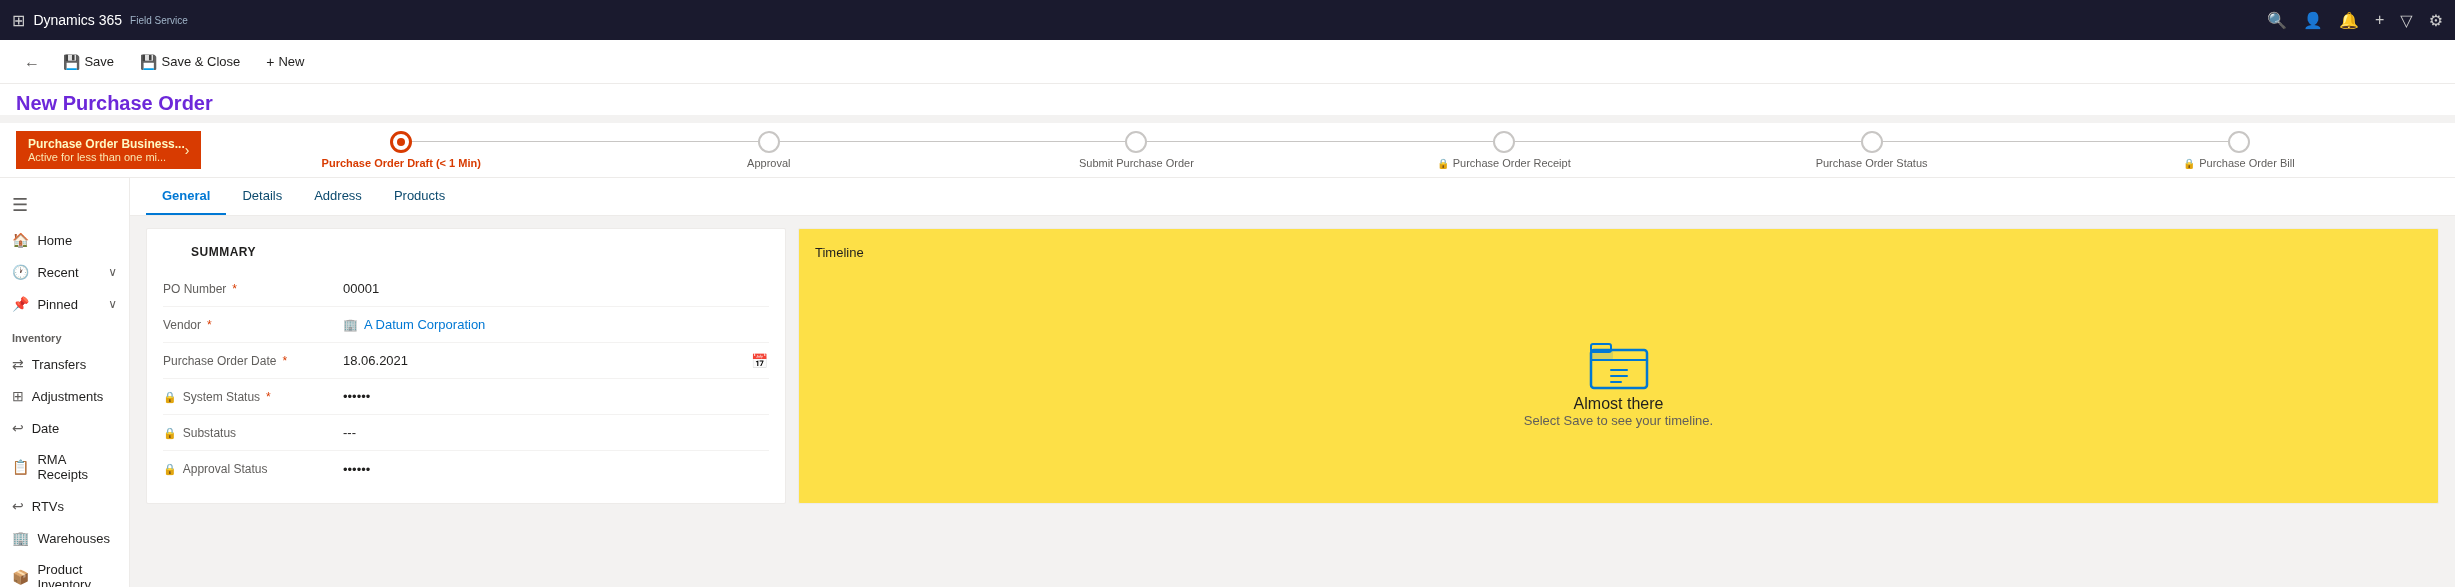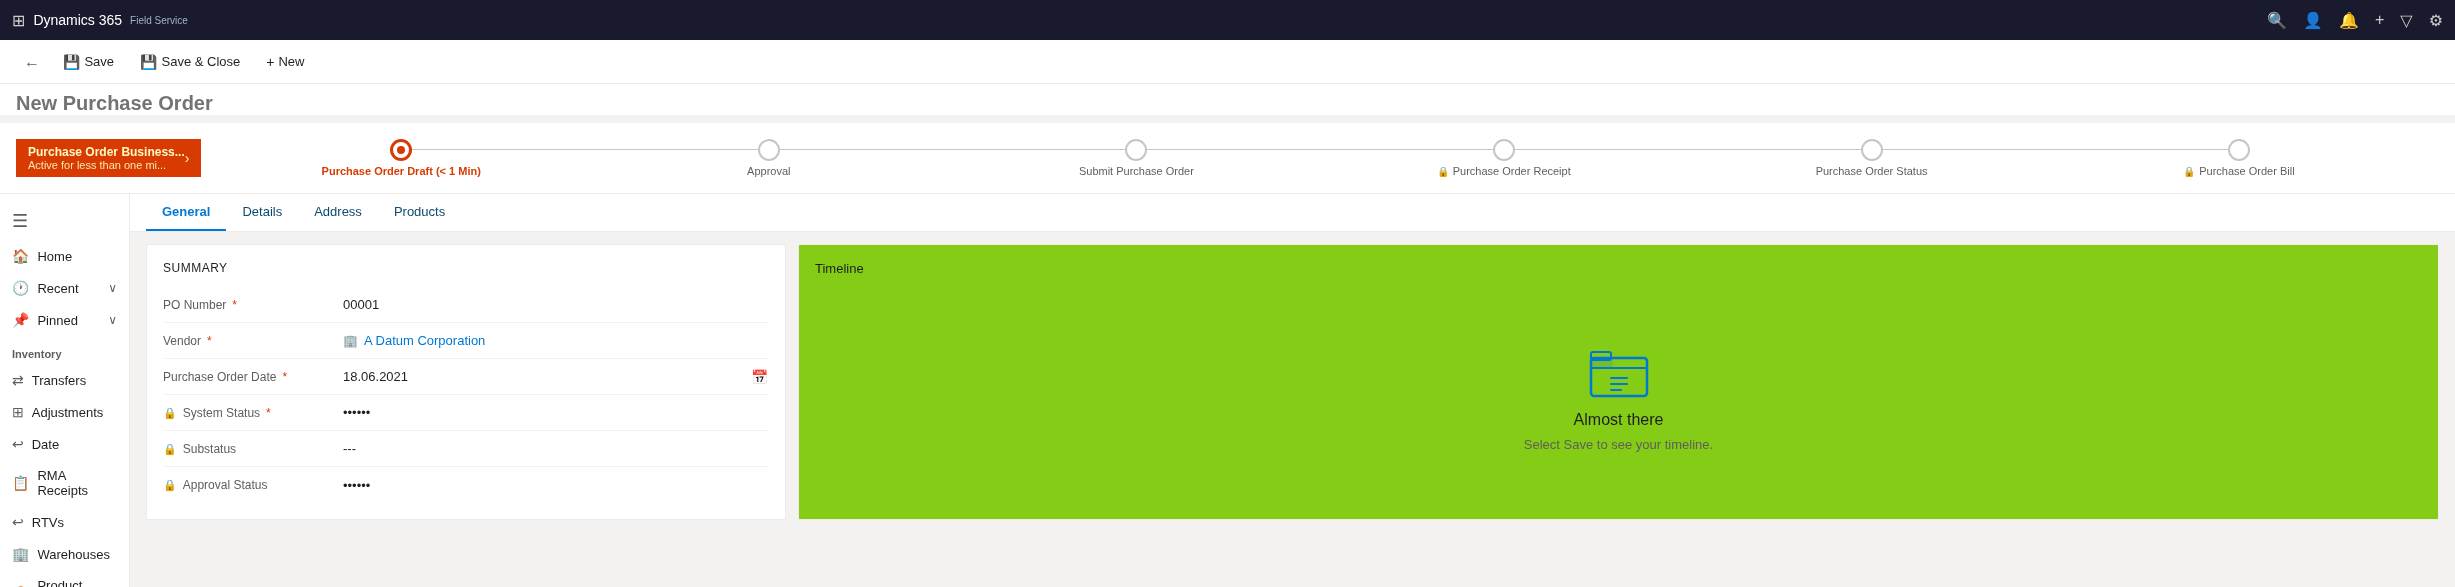--- a/index.html
+++ b/index.html
@@ -33,42 +33,42 @@
     .back-btn {
       background: transparent; border: none; cursor: pointer;
       color: #605e5c; font-size: 16px; padding: 4px 8px;
     }
 
     
     .page-title-bar {
       background: white; padding: 8px 16px 0 16px;
     }
     .page-title {
-      font-size: 20px; font-weight: 600; color: #737373;
+      font-size: 20px; font-weight: 600; color: #6d28d9;
       margin-bottom: 8px;
     }
 
     
     .stage-bar {
       background: white; padding: 0 16px;
       display: flex; align-items: center; border-bottom: 1px solid #edebe9;
     }
     .stage-active-block {
       background: #d83b01; color: #fef9c3;
       padding: 6px 12px; font-size: 12px; min-width: 160px;
       position: relative; cursor: pointer;
       display: flex; align-items: center; justify-content: space-between;
     }
     .stage-active-block .stage-name { font-weight: 600; font-size: 12px; }
     .stage-active-block .stage-sub { font-size: 11px; opacity: 0.9; }
     .stage-chevron { font-size: 14px; }
 
     .stage-pipeline {
       display: flex; align-items: center; flex: 1;
-      padding: 16px 16px; gap: 0;
+      padding: 8px 16px; gap: 0;
       overflow: hidden;
     }
     .stage-step {
       display: flex; flex-direction: column; align-items: center;
       flex: 1; position: relative; cursor: pointer;
     }
     .stage-step:not(:first-child)::before {
       content: '';
       position: absolute; top: 10px; left: -50%;
       width: 100%; height: 1px; background: #c8c6c4; z-index: 0;
@@ -130,29 +130,30 @@
 
     
     .form-area {
       display: flex; gap: 12px; padding: 12px 16px;
     }
     .form-panel {
       background: white; flex: 0 0 640px; border: 1px solid #edebe9;
       border-radius: 2px; padding: 16px;
     }
     .timeline-panel {
-      background: #84cc16; flex: 1; border: 1px solid #edebe9;
+      background: #fde047; flex: 1; border: 1px solid #edebe9;
       border-radius: 2px; padding: 16px;
       display: flex; flex-direction: column;
     }
 
     .section-title {
-      font-size: 12px; font-weight: 400; color: #201f1e;
+      font-size: 12px; font-weight: 700; color: #201f1e;
       margin-bottom: 12px; letter-spacing: 0.5px;
       text-transform: uppercase;
+      margin-left: 28px;
     }
 
     .form-row {
       display: flex; align-items: center;
       border-bottom: 1px solid #f3f2f1;
       padding: 6px 0; min-height: 36px;
     }
     .form-row:last-child { border-bottom: none; }
     .form-label {
       width: 180px; font-size: 12px; color: #605e5c;
@@ -165,21 +166,21 @@
     }
     .form-value.link-value { color: #0078d4; cursor: pointer; }
     .locked-icon { color: #c8c6c4; font-size: 11px; margin-right: 2px; }
     .calendar-icon { margin-left: auto; color: #605e5c; font-size: 14px; cursor: pointer; }
     .vendor-icon { font-size: 12px; color: #0078d4; }
 
     
     .timeline-title { font-size: 13px; font-weight: 500; color: #201f1e; margin-bottom: 16px; }
     .timeline-empty {
       display: flex; flex-direction: column; align-items: center;
-      justify-content: center; flex: 1; gap: 8px;
+      justify-content: center; flex: 1; gap: 0;
       padding: 40px 0;
     }
     .timeline-folder-icon {
       width: 60px; height: 60px;
       display: flex; align-items: center; justify-content: center;
     }
     .timeline-empty-title { font-size: 16px; color: #201f1e; font-weight: 500; }
     .timeline-empty-sub { font-size: 13px; color: #605e5c; }
   </style>
 </head>

